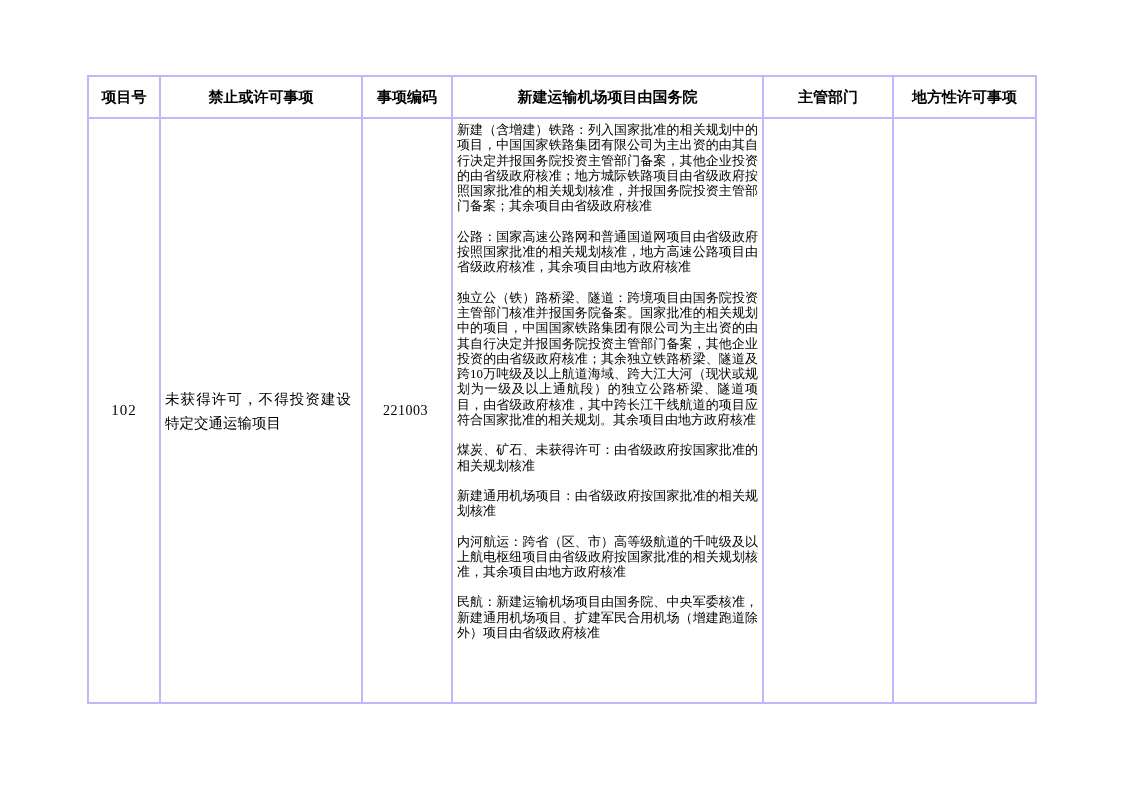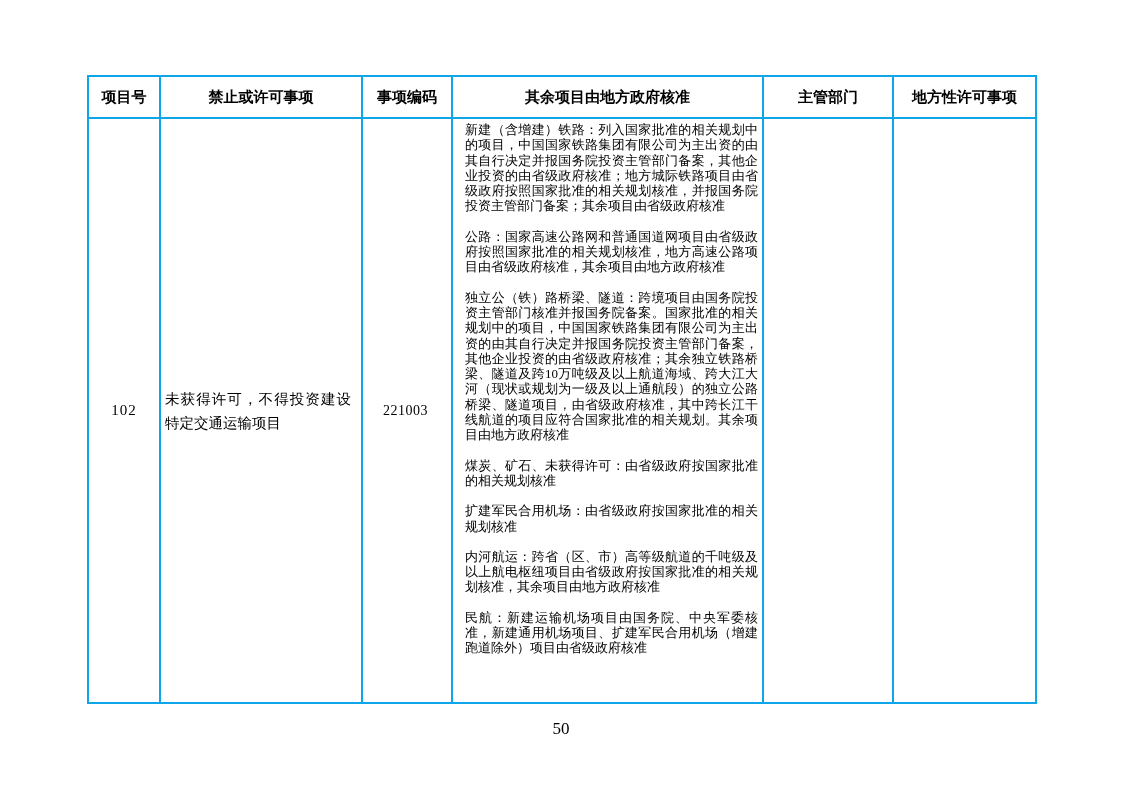--- a/index.html
+++ b/index.html
@@ -25,21 +25,21 @@
   table.doc-table {
     position: absolute;
     left: 87px;
     top: 75px;
     width: 948px;
     border-collapse: collapse;
     table-layout: fixed;
   }
   table.doc-table th,
   table.doc-table td {
-    border: 2px solid #0ea5e9;
+    border: 2px solid #c4b5fd;
     overflow: hidden;
   }
   table.doc-table th {
     height: 40px;
     font-size: 15px;
     font-weight: bold;
     text-align: center;
     vertical-align: middle;
     padding: 0 2px;
   }
@@ -64,21 +64,21 @@
     vertical-align: middle;
     font-size: 14px;
     padding: 0 2px 0 20px;
     text-align: left;
     letter-spacing: 0.5px;
   }
   td.c-measures {
     vertical-align: top;
     font-size: 13px;
     line-height: 15.3px;
-    padding: 3px 4px 0 12px;
+    padding: 3px 4px 0 4px;
     text-align: justify;
   }
   td.c-measures p {
     margin: 0 0 15px 0;
   }
   td.c-measures p:last-child {
     margin-bottom: 15px;
   }
   td.c-authority, td.c-local {
     vertical-align: top;
@@ -104,40 +104,39 @@
       <col style="width:90px">
       <col style="width:311px">
       <col style="width:130px">
       <col style="width:143px">
     </colgroup>
     <thead>
       <tr>
         <th>项目号</th>
         <th>禁止或许可事项</th>
         <th>事项编码</th>
-        <th>其余项目由地方政府核准</th>
+        <th>新建运输机场项目由国务院</th>
         <th>主管部门</th>
         <th>地方性许可事项</th>
       </tr>
     </thead>
     <tbody>
       <tr>
         <td class="c-projno">102</td>
         <td class="c-item">未获得许可，不得投资建设特定交通运输项目</td>
         <td class="c-code">221003</td>
         <td class="c-measures">
           <p>新建（含增建）铁路：列入国家批准的相关规划中的项目，中国国家铁路集团有限公司为主出资的由其自行决定并报国务院投资主管部门备案，其他企业投资的由省级政府核准；地方城际铁路项目由省级政府按照国家批准的相关规划核准，并报国务院投资主管部门备案；其余项目由省级政府核准</p>
           <p>公路：国家高速公路网和普通国道网项目由省级政府按照国家批准的相关规划核准，地方高速公路项目由省级政府核准，其余项目由地方政府核准</p>
           <p>独立公（铁）路桥梁、隧道：跨境项目由国务院投资主管部门核准并报国务院备案。国家批准的相关规划中的项目，中国国家铁路集团有限公司为主出资的由其自行决定并报国务院投资主管部门备案，其他企业投资的由省级政府核准；其余独立铁路桥梁、隧道及跨10万吨级及以上航道海域、跨大江大河（现状或规划为一级及以上通航段）的独立公路桥梁、隧道项目，由省级政府核准，其中跨长江干线航道的项目应符合国家批准的相关规划。其余项目由地方政府核准</p>
           <p>煤炭、矿石、未获得许可：由省级政府按国家批准的相关规划核准</p>
-          <p>扩建军民合用机场：由省级政府按国家批准的相关规划核准</p>
+          <p>新建通用机场项目：由省级政府按国家批准的相关规划核准</p>
           <p>内河航运：跨省（区、市）高等级航道的千吨级及以上航电枢纽项目由省级政府按国家批准的相关规划核准，其余项目由地方政府核准</p>
           <p>民航：新建运输机场项目由国务院、中央军委核准，新建通用机场项目、扩建军民合用机场（增建跑道除外）项目由省级政府核准</p>
         </td>
         <td class="c-authority"></td>
         <td class="c-local"></td>
       </tr>
     </tbody>
   </table>
 
-  <div class="page-number">50</div>
 
 </div>
 
 </body></html>

